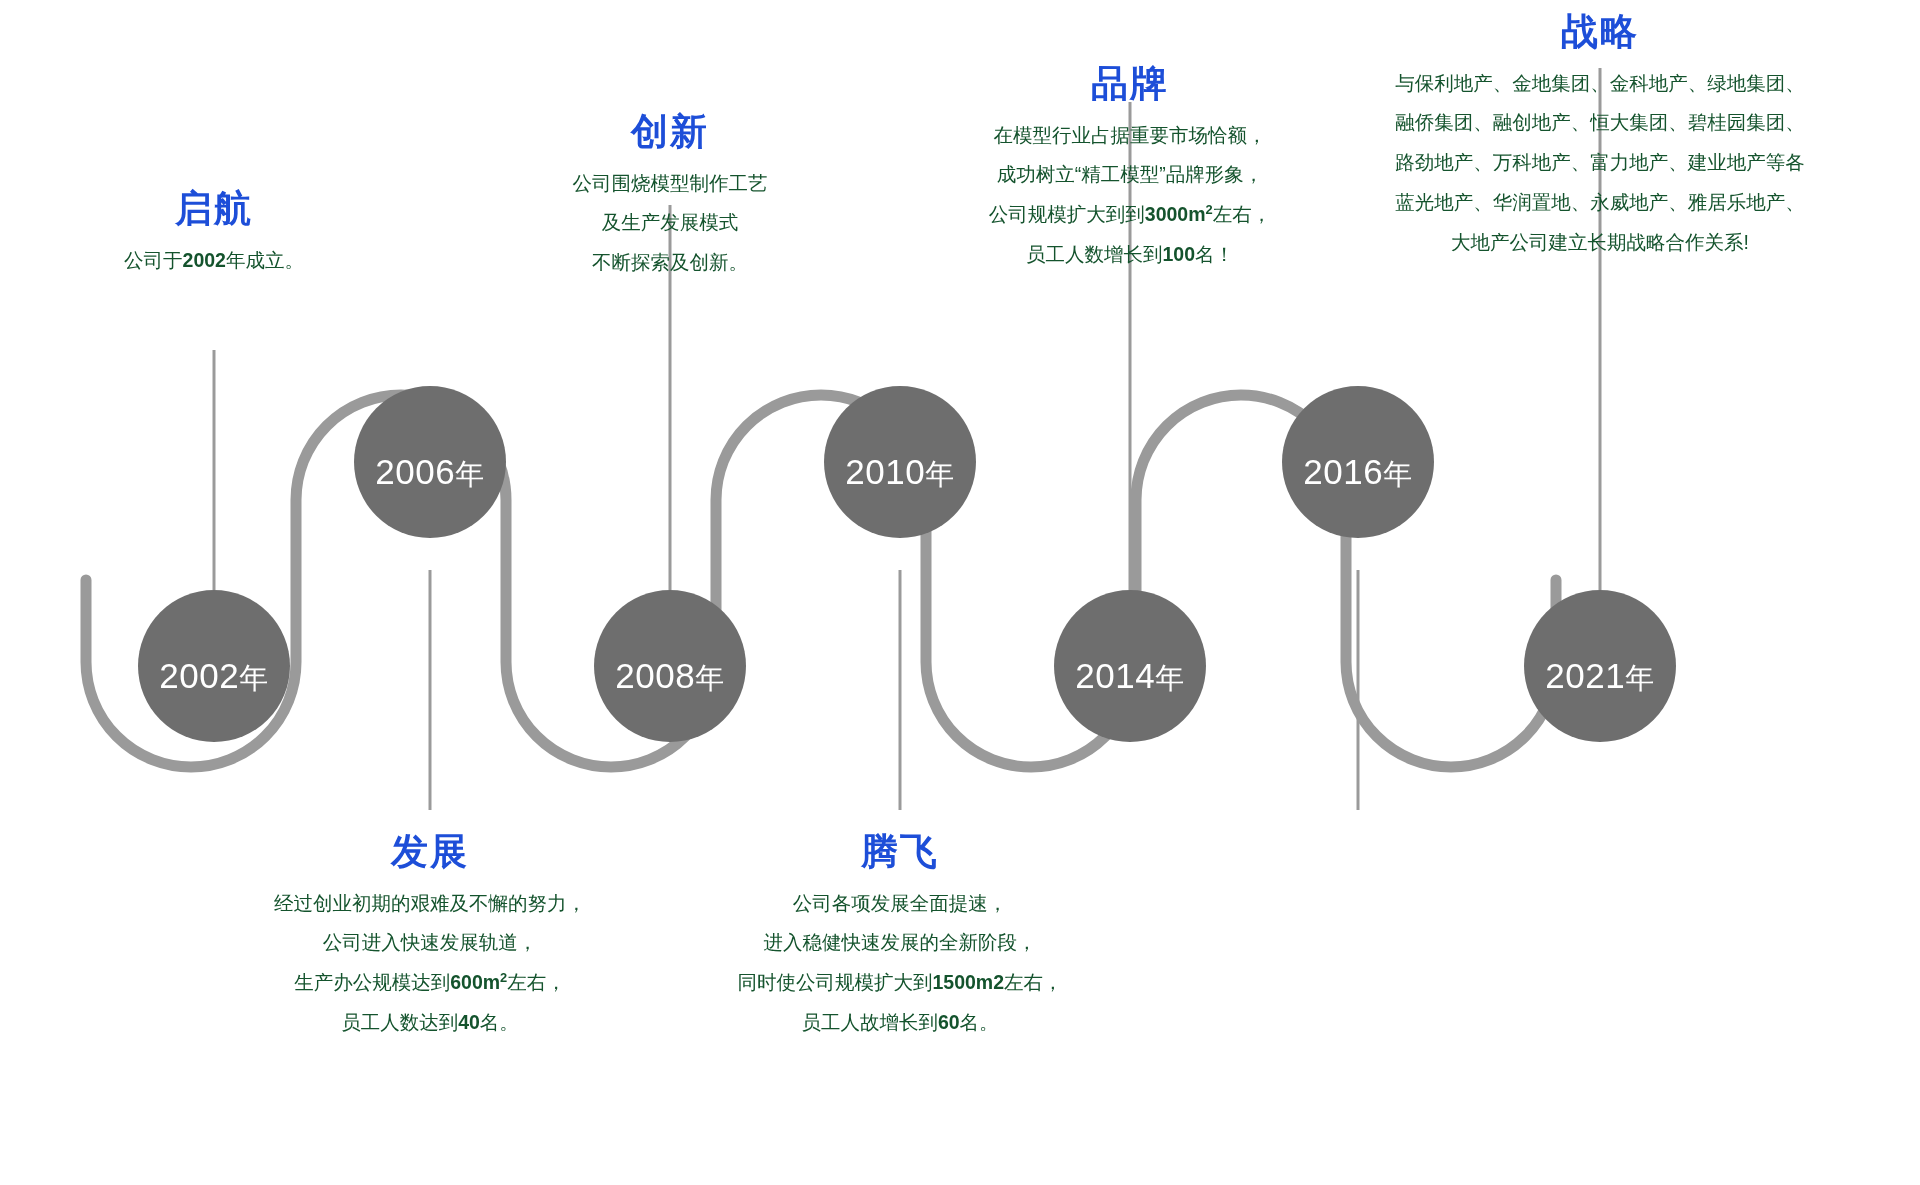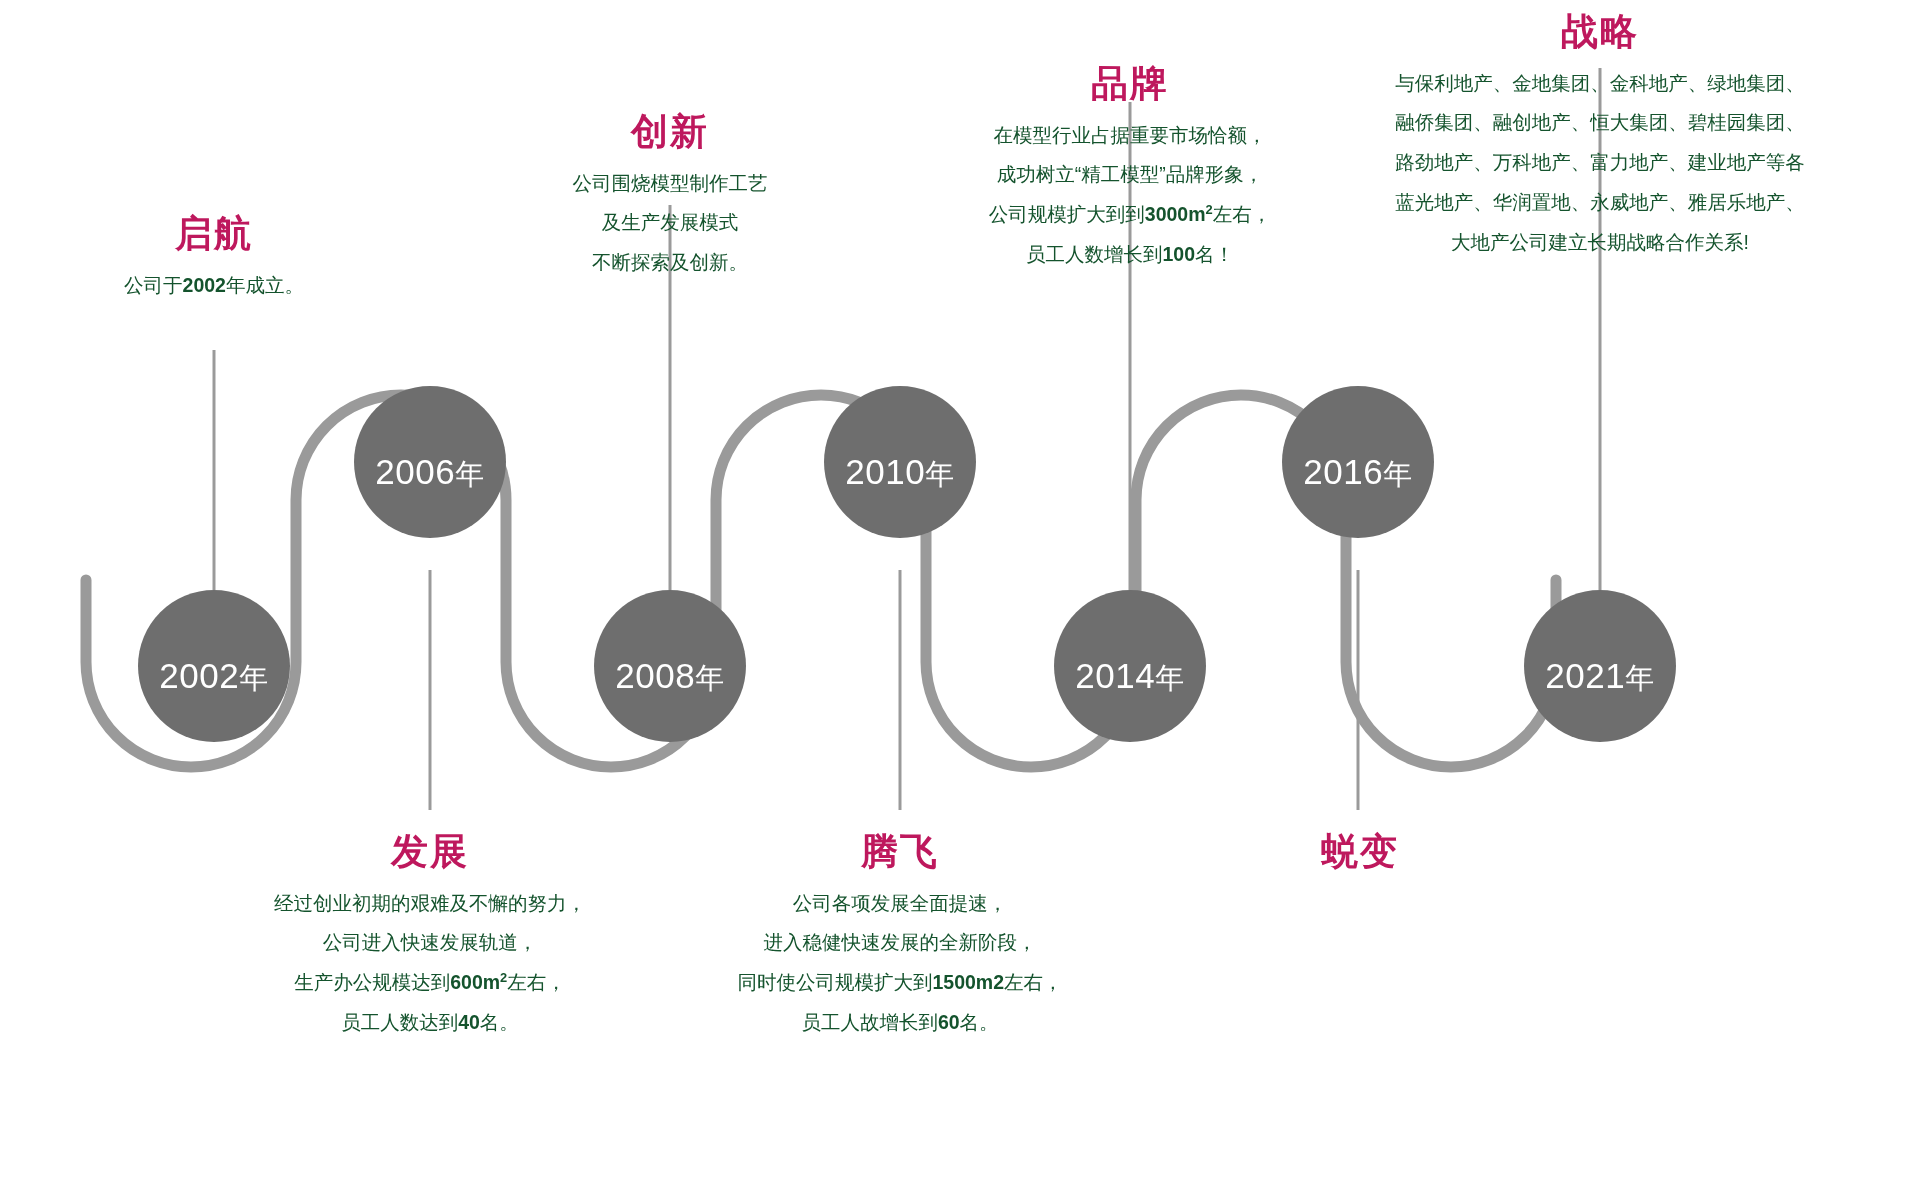--- a/index.html
+++ b/index.html
@@ -57,21 +57,21 @@
 
   
   .block {
     position: absolute;
     text-align: center;
     box-sizing: border-box;
   }
   .block-title {
     font-size: 37px;
     font-weight: bold;
-    color: #be185d;
+    color: #1d4ed8;
     line-height: 1.18;
     margin: 0 0 10px 0;
     letter-spacing: 2px;
     white-space: nowrap;
   }
   .block-body {
     font-size: 19.5px;
     color: #14532d;
     line-height: 2.04;
     font-weight: 400;
@@ -147,21 +147,21 @@
   </div>
 
   <div class="year-node" style="left:1282px; top:386px;">
     <span class="year-label"><span>2016</span><span class="suffix">年</span></span>
   </div>
 
   <div class="year-node" style="left:1524px; top:590px;">
     <span class="year-label"><span>2021</span><span class="suffix">年</span></span>
   </div>
 
-  <div class="block top" style="left:34px; top:212px; width:360px;text-align:center;">
+  <div class="block top" style="left:34px; top:187px; width:360px;text-align:center;">
     <div class="block-title">启航</div>
     <div class="block-body">
         <div class="line">公司于<span class="em">2002</span>年成立。</div>
       </div>
   </div>
 
   <div class="block bottom" style="left:200px; top:830px; width:460px;">
     <div class="block-title">发展</div>
     <div class="block-body">
         <div class="line">经过创业初期的艰难及不懈的努力，</div>
@@ -194,21 +194,20 @@
     <div class="block-title">品牌</div>
     <div class="block-body">
         <div class="line">在模型行业占据重要市场恰额，</div>
         <div class="line">成功树立“精工模型”品牌形象，</div>
         <div class="line">公司规模扩大到到<span class="em">3000m<sup>2</sup></span>左右，</div>
         <div class="line">员工人数增长到<span class="em">100</span>名！</div>
       </div>
   </div>
 
   <div class="block bottom" style="left:1120px; top:830px; width:480px;">
-    <div class="block-title">蜕变</div>
   </div>
 
   <div class="block top" style="left:1330px; top:10px; width:540px;">
     <div class="block-title">战略</div>
     <div class="block-body">
         <div class="line">与保利地产、金地集团、金科地产、绿地集团、</div>
         <div class="line">融侨集团、融创地产、恒大集团、碧桂园集团、</div>
         <div class="line">路劲地产、万科地产、富力地产、建业地产等各</div>
         <div class="line">蓝光地产、华润置地、永威地产、雅居乐地产、</div>
         <div class="line">大地产公司建立长期战略合作关系!</div>

